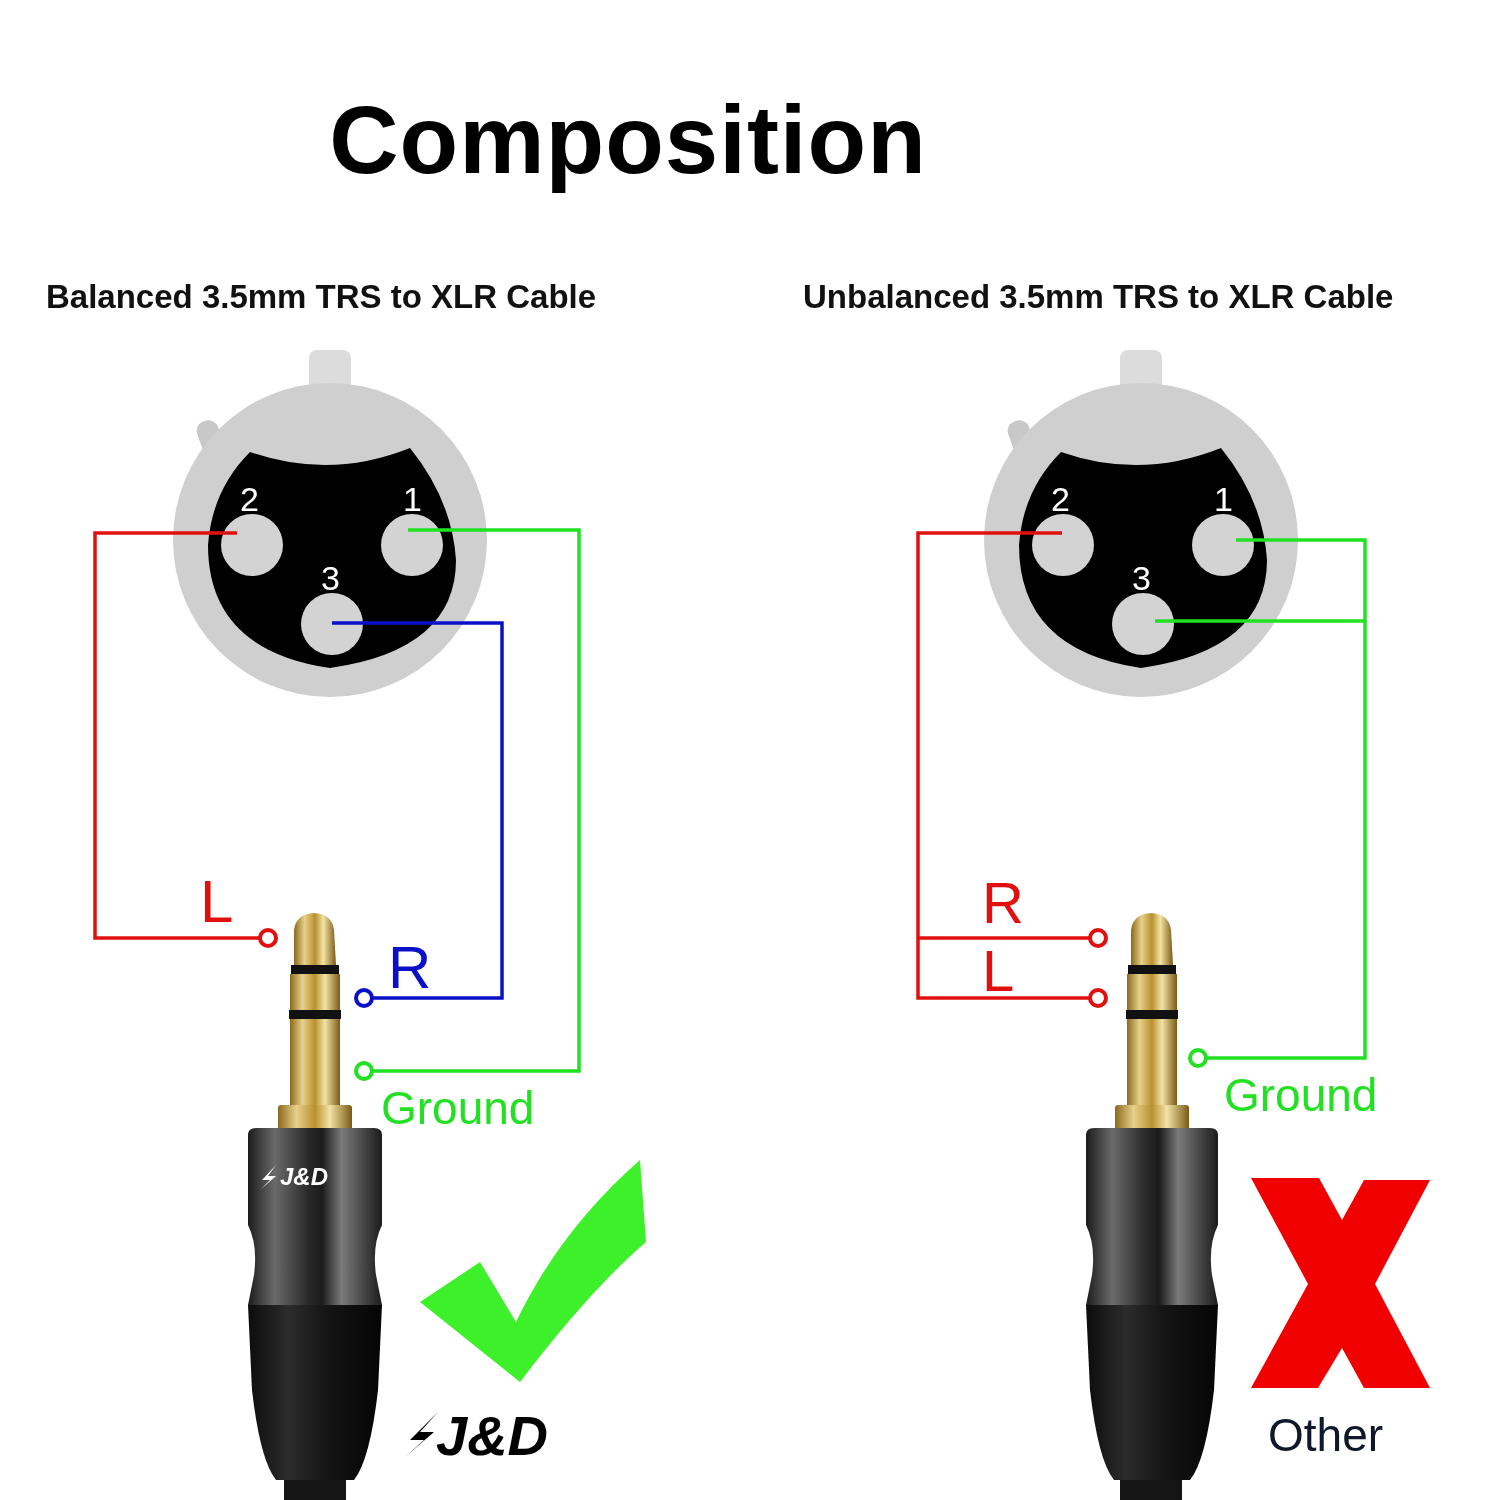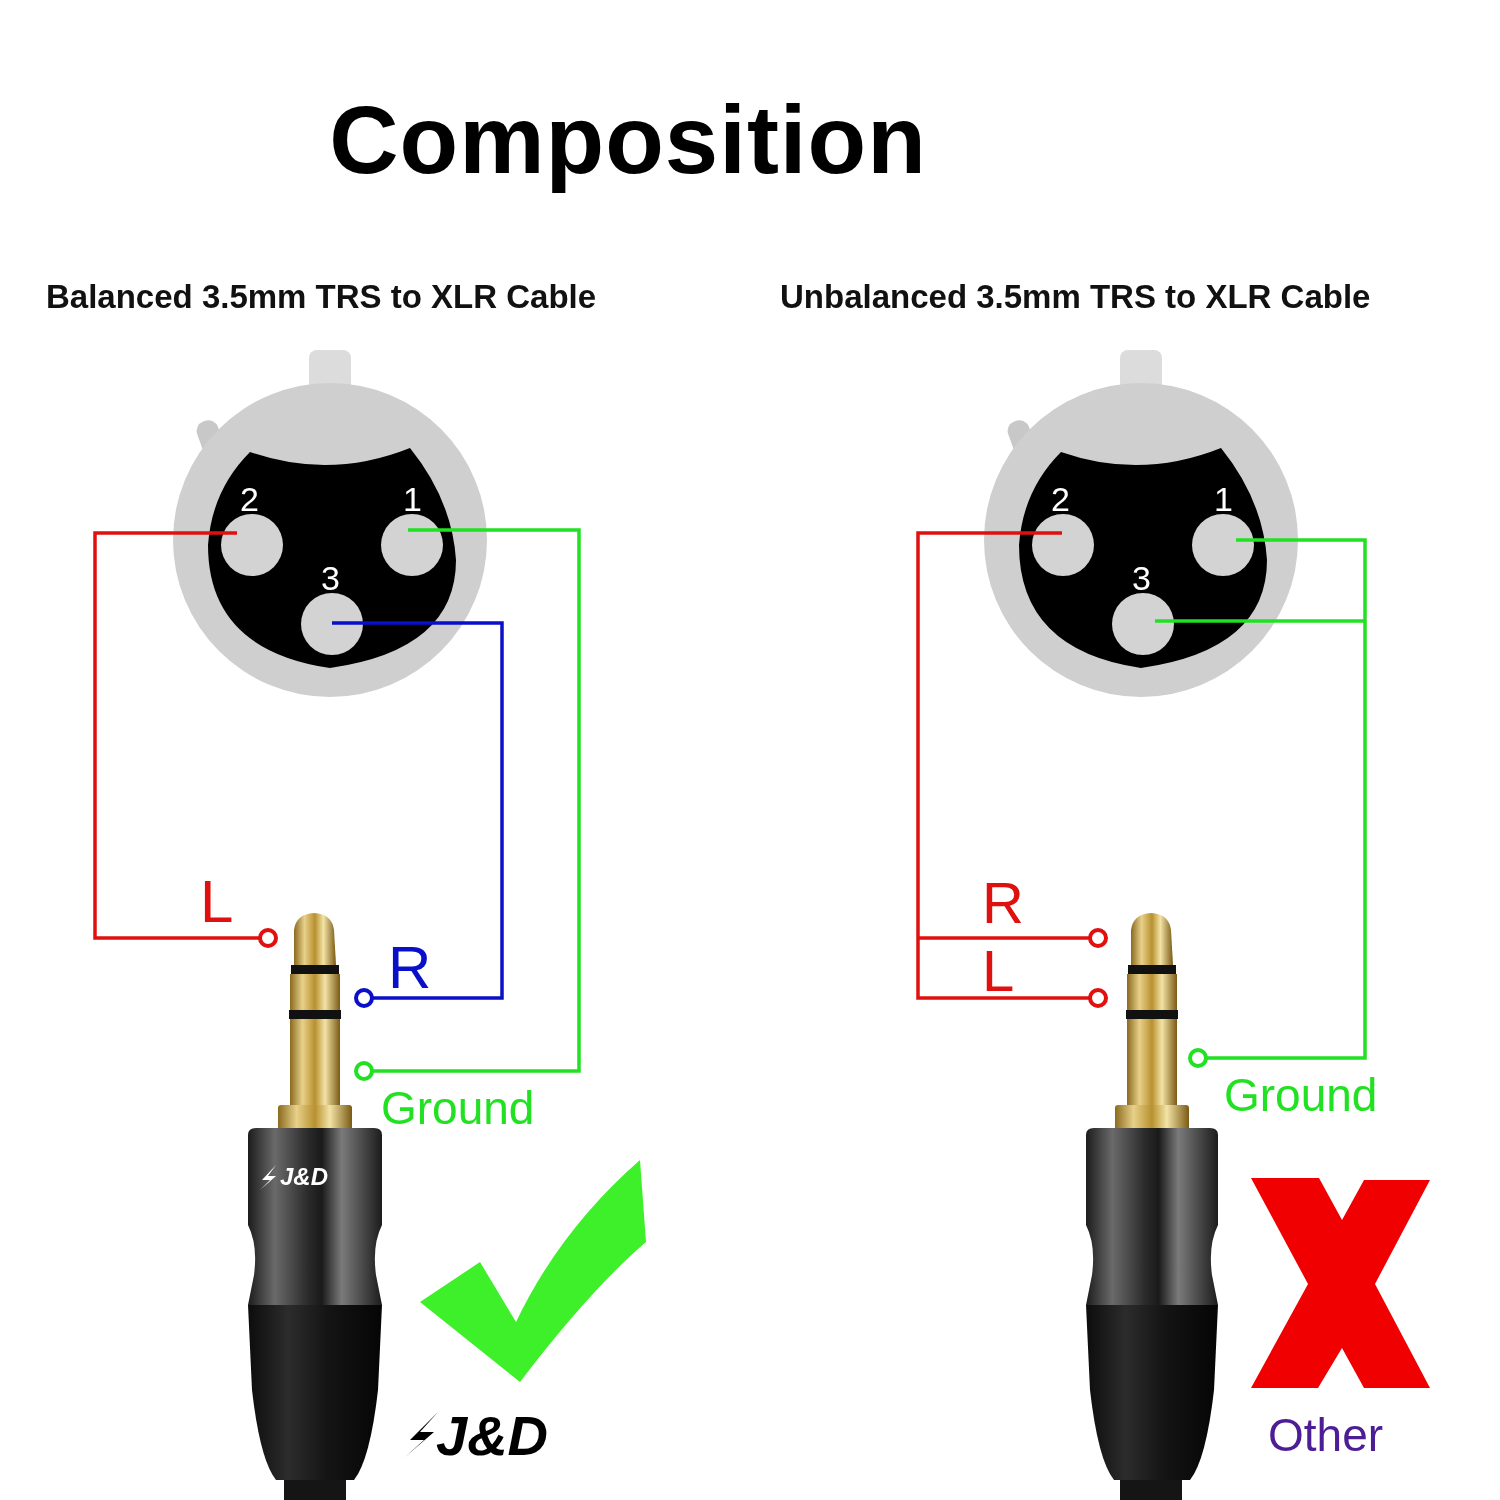--- a/index.html
+++ b/index.html
@@ -11,21 +11,21 @@
   svg.layer { position:absolute; left:0; top:0; }
   .brand-big { position:absolute; font-style:italic; font-weight:bold; color:#000; font-family:"Liberation Sans", sans-serif; line-height:1; }
   .brand-small { position:absolute; font-style:italic; font-weight:bold; color:#fff; font-family:"Liberation Sans", sans-serif; line-height:1; }
 </style>
 </head>
 <body>
 
 <div class="title">Composition</div>
 
 <div class="subtitle" style="left:46px;text-align:right;">Balanced 3.5mm TRS to XLR Cable</div>
-<div class="subtitle" style="left:780px;text-align:center;">Unbalanced 3.5mm TRS to XLR Cable</div>
+<div class="subtitle" style="left:803px;text-align:center;">Unbalanced 3.5mm TRS to XLR Cable</div>
 
 <svg class="layer" width="1500" height="1500" viewBox="0 0 1500 1500">
   <defs>
     <linearGradient id="gold" x1="0" x2="1" y1="0" y2="0">
       <stop offset="0" stop-color="#8a6a1e"></stop>
       <stop offset="0.25" stop-color="#e8d08a"></stop>
       <stop offset="0.5" stop-color="#b8912f"></stop>
       <stop offset="0.7" stop-color="#f3e3a6"></stop>
       <stop offset="1" stop-color="#7a5a14"></stop>
     </linearGradient>
@@ -129,13 +129,13 @@
 <div class="lbl" style="left:381px; top:1085px; font-size:46px; color:#22e022;">Ground</div>
 
 <div class="lbl" style="left:982px; top:874px; font-size:58px; color:#e0100f;">R</div>
 <div class="lbl" style="left:982px; top:942px; font-size:58px; color:#e0100f;">L</div>
 <div class="lbl" style="left:1224px; top:1072px; font-size:46px; color:#22e022;">Ground</div>
 
 <div class="brand-small" style="left:280px; top:1165px; font-size:24px;">J&amp;D</div>
 
 <div class="brand-big" style="left:436px; top:1408px; font-size:56px;">J&amp;D</div>
 
-<div class="lbl" style="left:1268px; top:1412px; font-size:46px; color:#4c1d95;">Other</div>
+<div class="lbl" style="left:1268px; top:1412px; font-size:46px; color:#0f172a;">Other</div>
 
 </body></html>

